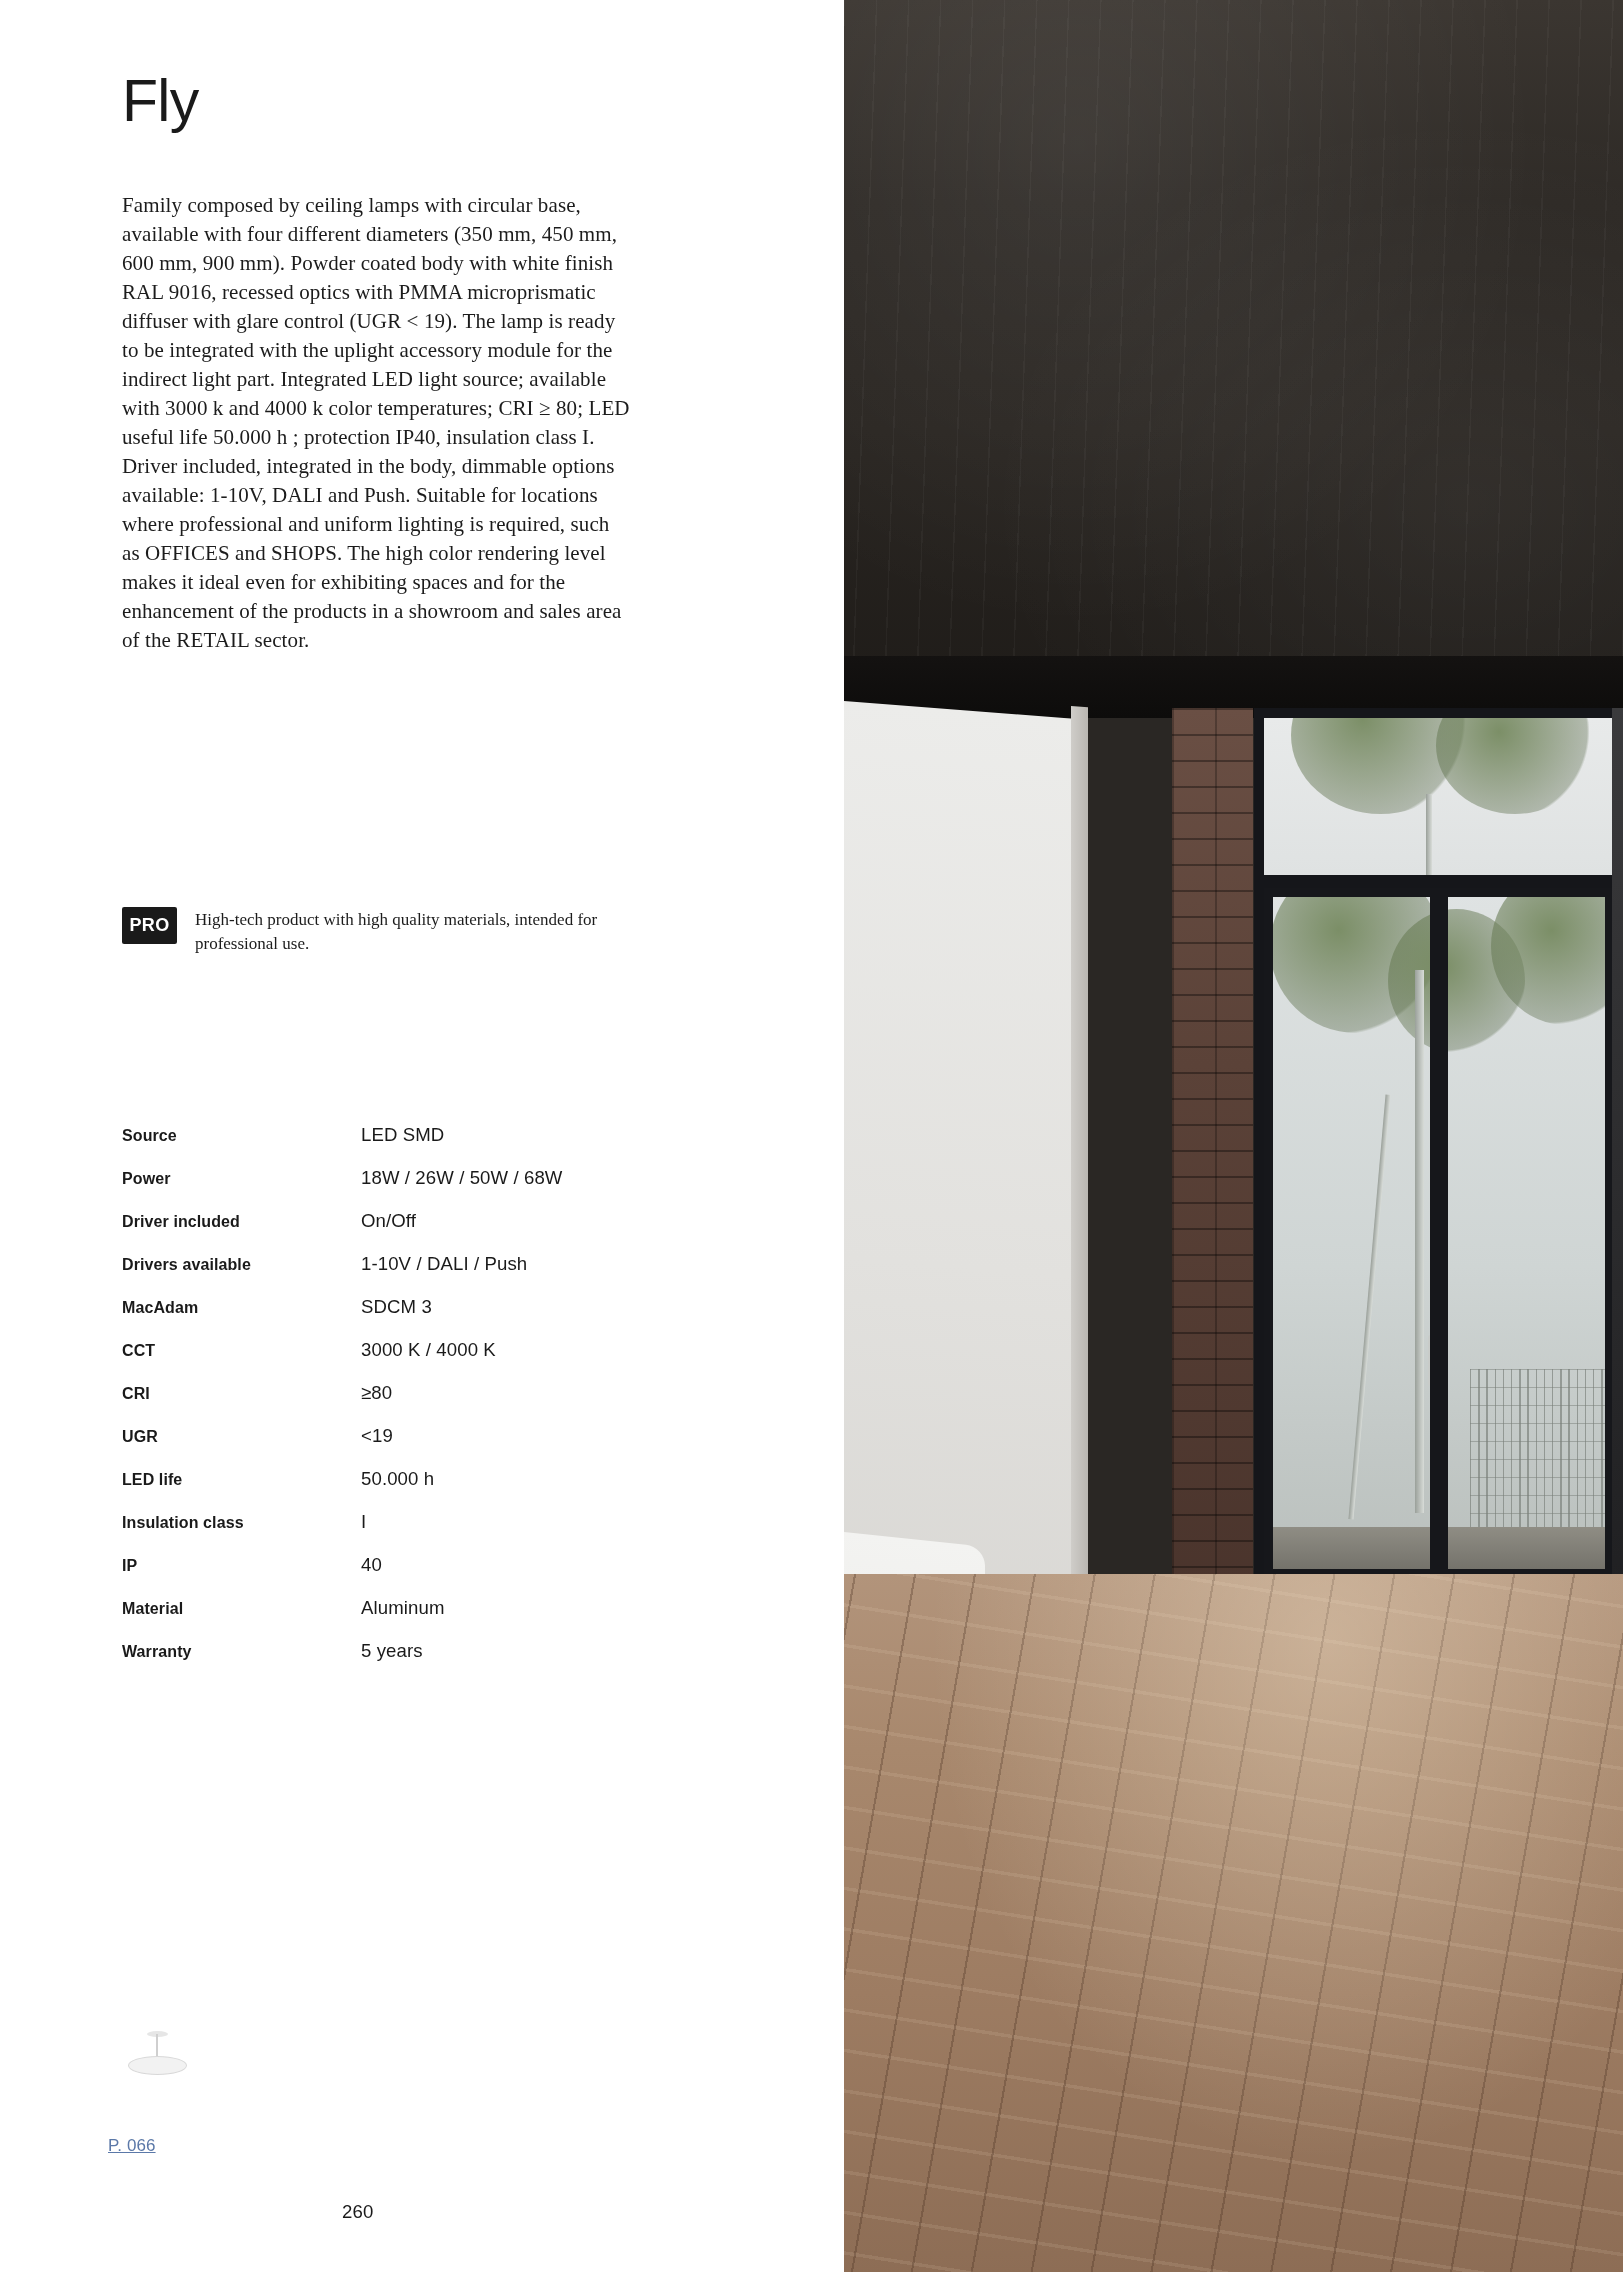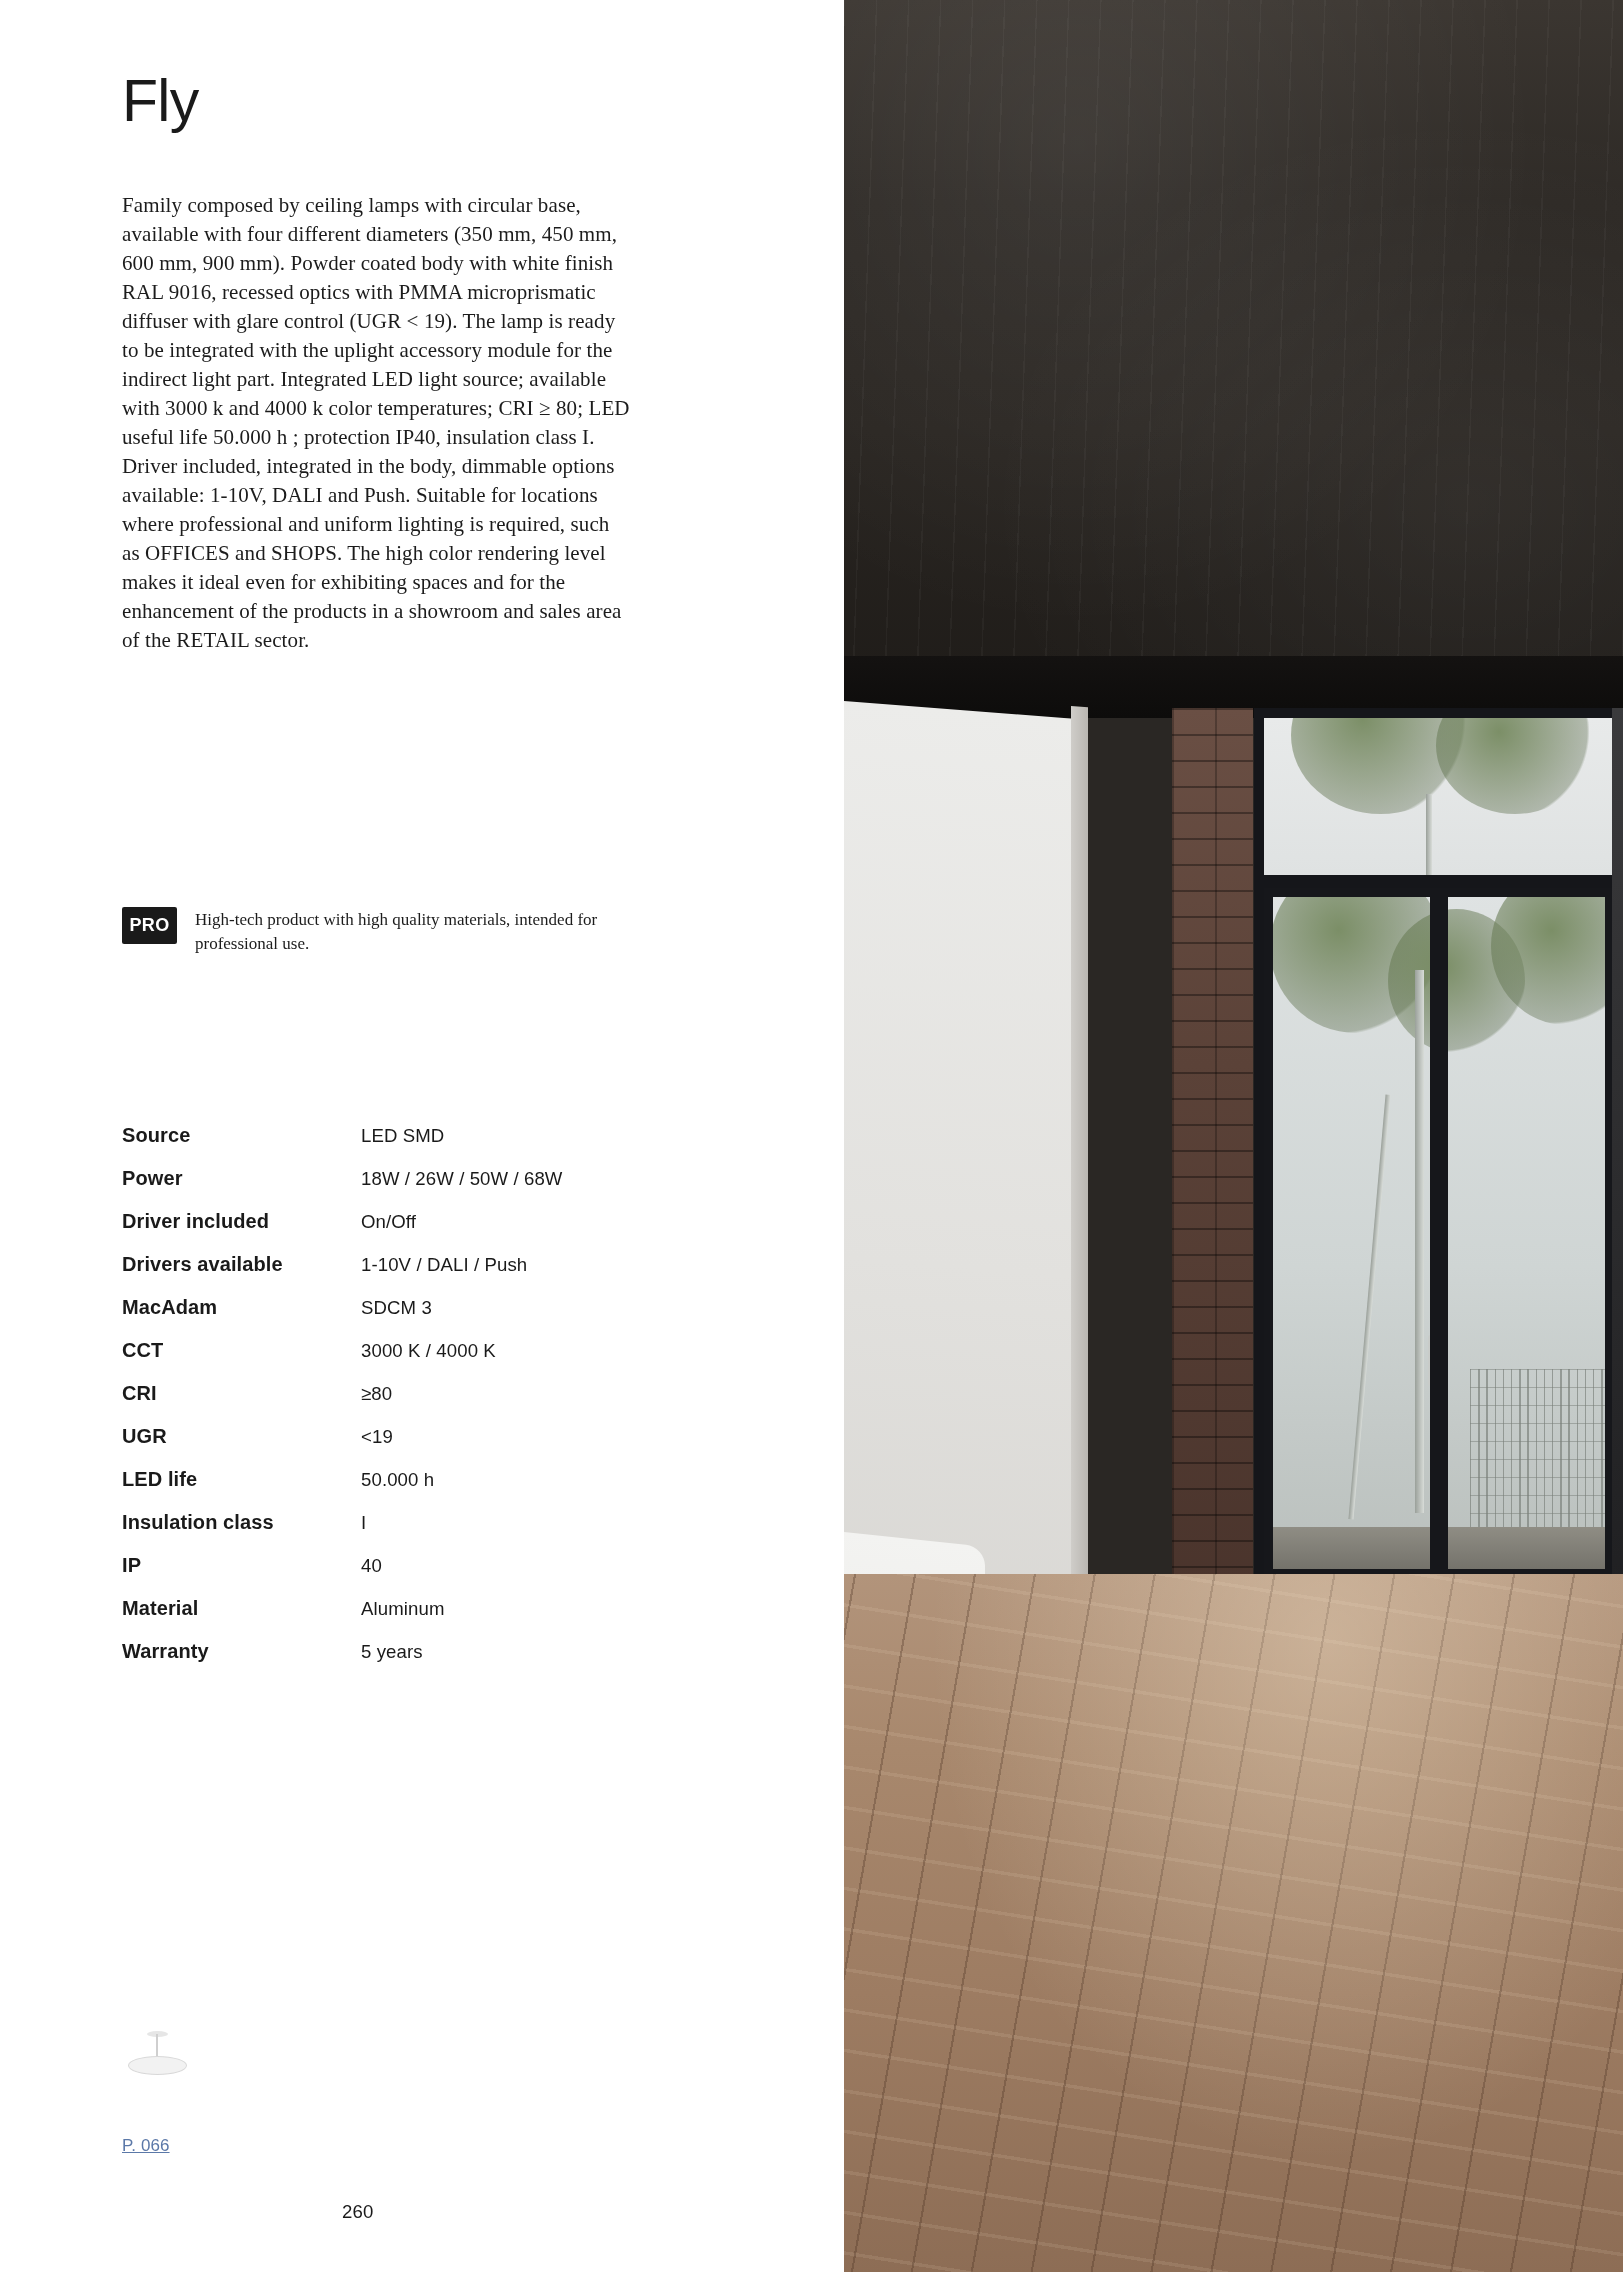--- a/index.html
+++ b/index.html
@@ -98,21 +98,21 @@
     width: 564px;
   }
   .spec-row {
     display: flex;
     align-items: baseline;
     height: 43px;
   }
   .spec-label {
     width: 239px;
     font-family: "Liberation Sans", sans-serif;
-    font-size: 20px;
+    font-size: 16px;
     font-weight: 700;
     color: #1a1a1a;
     letter-spacing: 0.1px;
   }
   .spec-value {
     font-family: "Liberation Sans", sans-serif;
     font-size: 18.6px;
     font-weight: 400;
     color: #1a1a1a;
     letter-spacing: 0.1px;
@@ -143,21 +143,21 @@
   .lamp-top {
     position: absolute;
     left: 19px; top: 0px;
     width: 20.6px; height: 6.2px;
     border-radius: 50%;
     background: #e6e6e6;
   }
 
   .page-ref {
     position: absolute;
-    left: 122px;
+    left: 108px;
     top: 2136px;
     font-family: "Liberation Sans", sans-serif;
     font-size: 17px;
     color: #5b78a8;
     letter-spacing: 0.1px;
     text-align: right;
   }
 
   .page-number {
     position: absolute;

